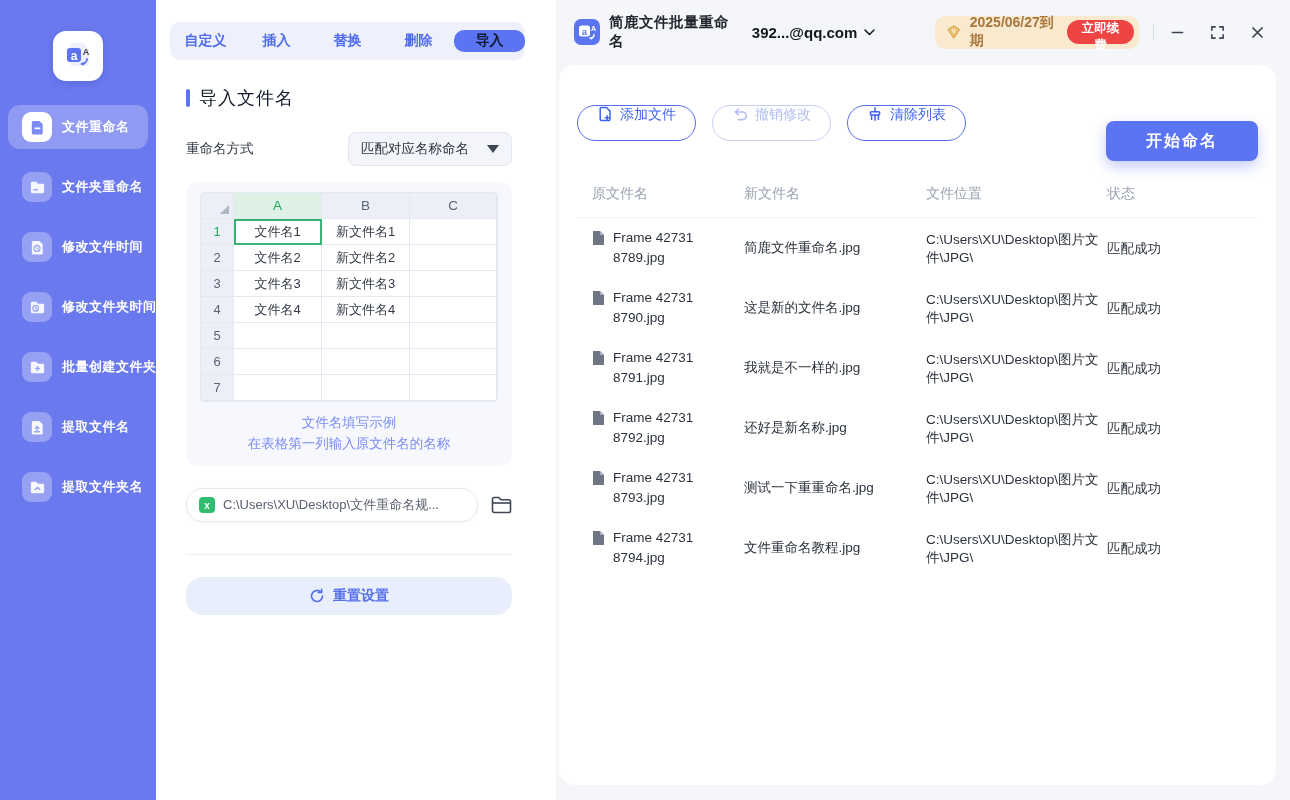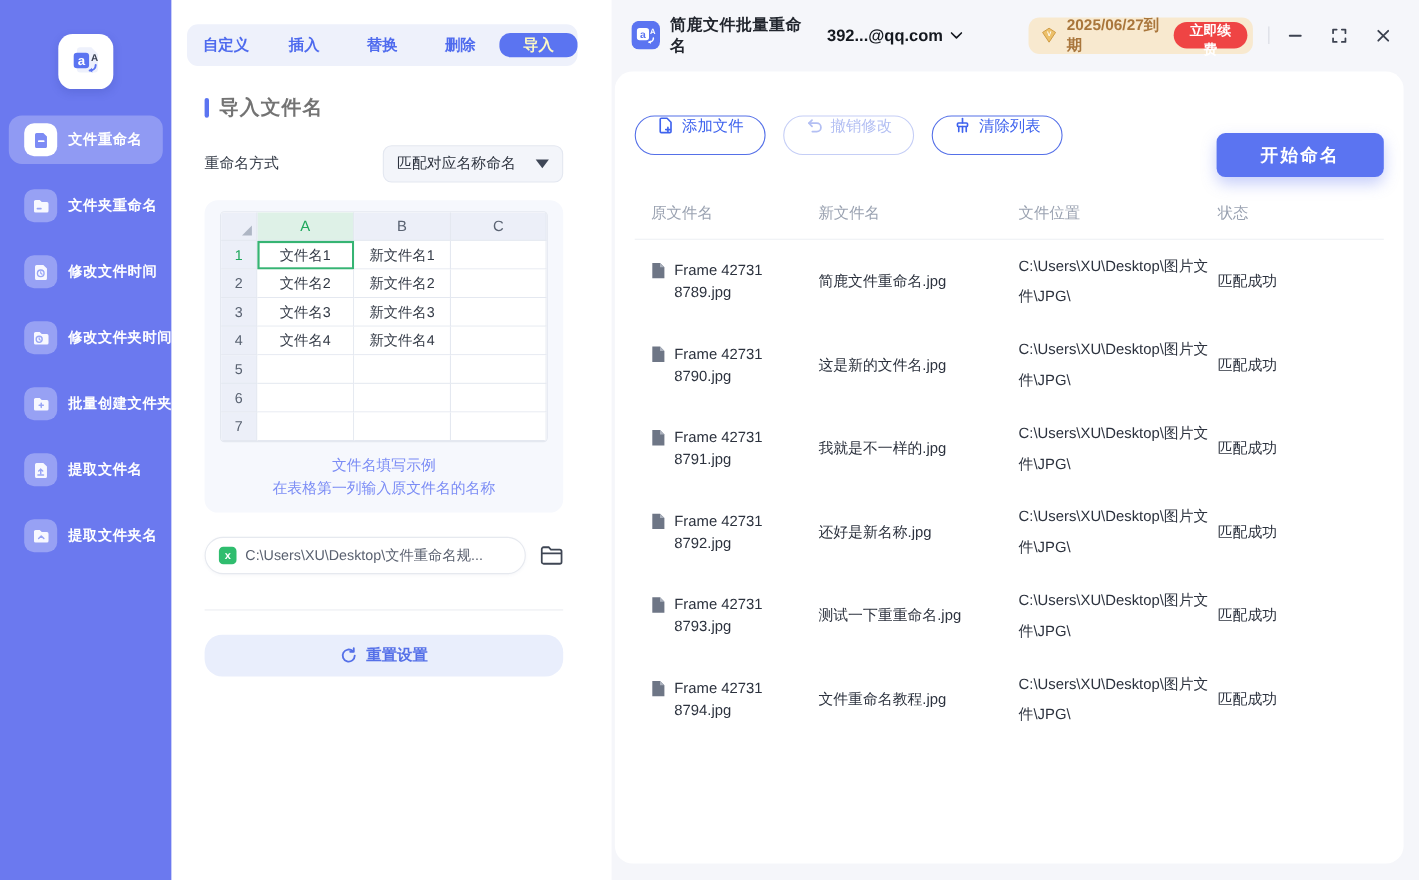--- a/index.html
+++ b/index.html
@@ -13,25 +13,25 @@
   .nav-item { height:44px; margin:0 8px; padding:0 0 0 14px; display:flex; align-items:center; gap:10px; border-radius:12px; cursor:pointer; }
   .nav-item.active { background:rgba(255,255,255,.25); }
   .nav-label { color:#fff; font-size:13px; font-weight:bold; letter-spacing:.5px; white-space:nowrap; }
   .ic { width:30px; height:30px; border-radius:9px; background:rgba(255,255,255,.30); display:flex; align-items:center; justify-content:center; flex:none; }
   .nav-item.active .ic { background:#fff; }
 
   
   .mid { width:400px; flex:none; background:#fff; }
   .tabbar { margin:22px 31px 0 14px; height:38px; background:#eef1fb; border-radius:10px; display:flex; align-items:center; }
   .tab { flex:1; height:22px; display:flex; align-items:center; justify-content:center; font-size:14px; color:#4f6bee; font-weight:bold; cursor:pointer; border-radius:10px; }
-  .tab.active { background:#5b74f1; color:#fef9c3; }
+  .tab.active { background:#5b74f1; color:#0f172a; }
   .mid-content { padding:26px 44px 0 30px; }
   .sec-title { display:flex; align-items:center; gap:9px; }
   .sec-bar { width:4px; height:18px; background:#5b74f1; border-radius:2px; }
-  .sec-text { font-size:18px; font-weight:bold; color:#737373; letter-spacing:1px; }
+  .sec-text { font-size:18px; font-weight:normal; color:#0f172a; letter-spacing:1px; }
   .mode-row { margin-top:22px; display:flex; align-items:center; justify-content:space-between; }
   .mode-label { font-size:13.5px; color:#333a46; }
   .dropdown { width:164px; height:34px; background:#f3f5fa; border:1px solid #e3e7f0; border-radius:8px; display:flex; align-items:center; justify-content:space-between; padding:0 12px; cursor:pointer; }
   .dropdown-value { font-size:13.5px; color:#2c323e; }
   .tri-down { width:0; height:0; border-left:6px solid transparent; border-right:6px solid transparent; border-top:8px solid #3e4656; }
 
   .sheet-card { margin-top:16px; background:#f6f8fd; border-radius:12px; padding:10px 14px 12px; }
   .grid { display:grid; grid-template-columns:33px 88px 88px 87px; border:1px solid #e4e8f0; border-radius:4px; overflow:hidden; background:#fff; }
   .gcell { height:26px; display:flex; align-items:center; justify-content:center; font-size:13px; border-right:1px solid #e4e8f0; border-bottom:1px solid #e4e8f0; color:#333a46; background:#fff; }
   .ghead { background:#eceff8; color:#5a6372; font-size:13.5px; }
@@ -73,21 +73,21 @@
   .start-btn { margin-left:auto; width:152px; height:40px; background:#5b74f1; border:none; border-radius:8px; color:#fff; font-size:16px; font-weight:bold; letter-spacing:2px; cursor:pointer; font-family:inherit; box-shadow:0 6px 14px rgba(91,116,241,.35);margin-top:36px; }
 
   .ftable { margin-top:24px; }
   .fhead { display:grid; grid-template-columns:152px 182px 181px 1fr; padding:0 0 14px 15px; }
   .fhead span { font-size:14px; color:#9aa2b1; }
   .fhr { border:none; border-top:1px solid #eef0f4; }
   .frow { display:grid; grid-template-columns:152px 182px 181px 1fr; padding:10px 0 10px 15px; align-items:center; min-height:60px; }
   .fcell-orig { display:flex; align-items:flex-start; gap:8px; }
   .orig-text { font-size:13.5px; color:#2c323e; max-width:100px; line-height:20px; }
   .new-text { font-size:13.5px; color:#2c323e; max-width:128px; line-height:20px; word-break:break-all; }
-  .loc-text { font-size:13.5px; color:#2c323e; max-width:130px; line-height:28px; word-break:break-all; }
+  .loc-text { font-size:13.5px; color:#2c323e; max-width:130px; line-height:16px; word-break:break-all; }
   .status-text { font-size:13.5px; color:#2c323e; }
   .doc-ic { margin-top:2px; flex:none; }
 </style>
 </head>
 <body>
 
 <aside class="sidebar">
   <div class="logo-card">
     <svg width="34" height="34" viewBox="0 0 34 34">
       <path d="M12 4h10l6 6v14a3 3 0 0 1-3 3H12a3 3 0 0 1-3-3V7a3 3 0 0 1 3-3z" fill="#eef1fc"></path>

